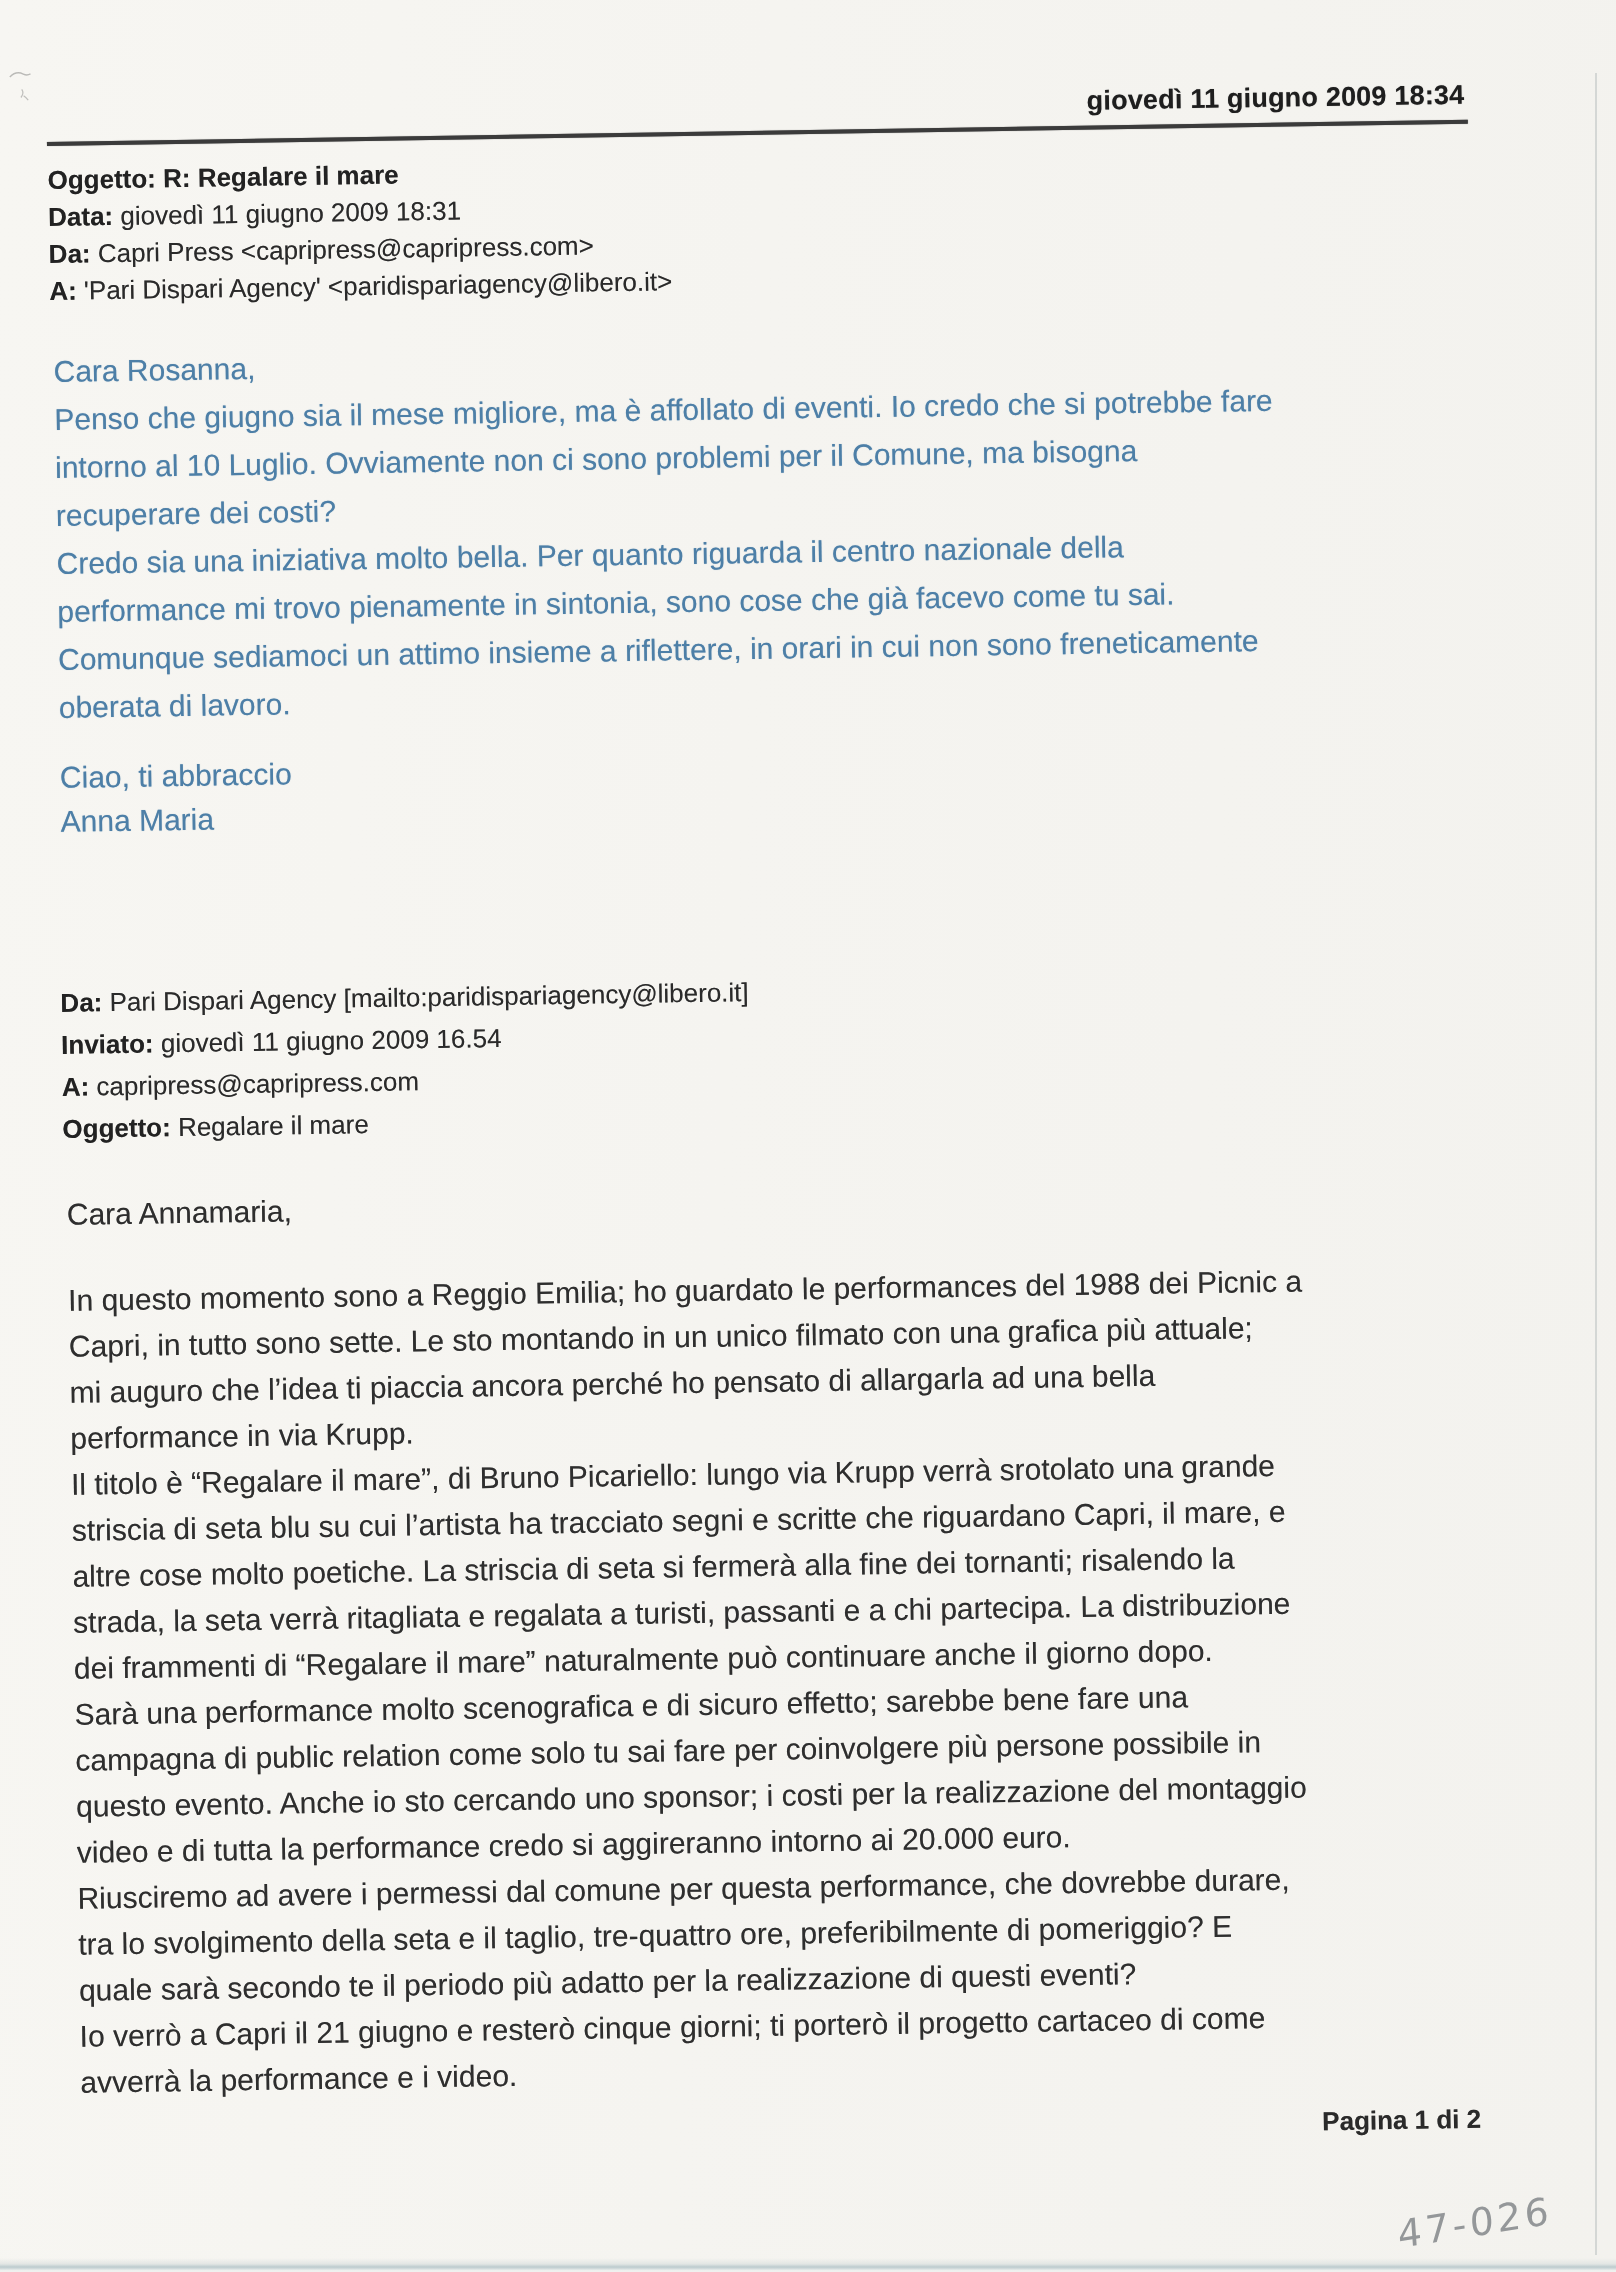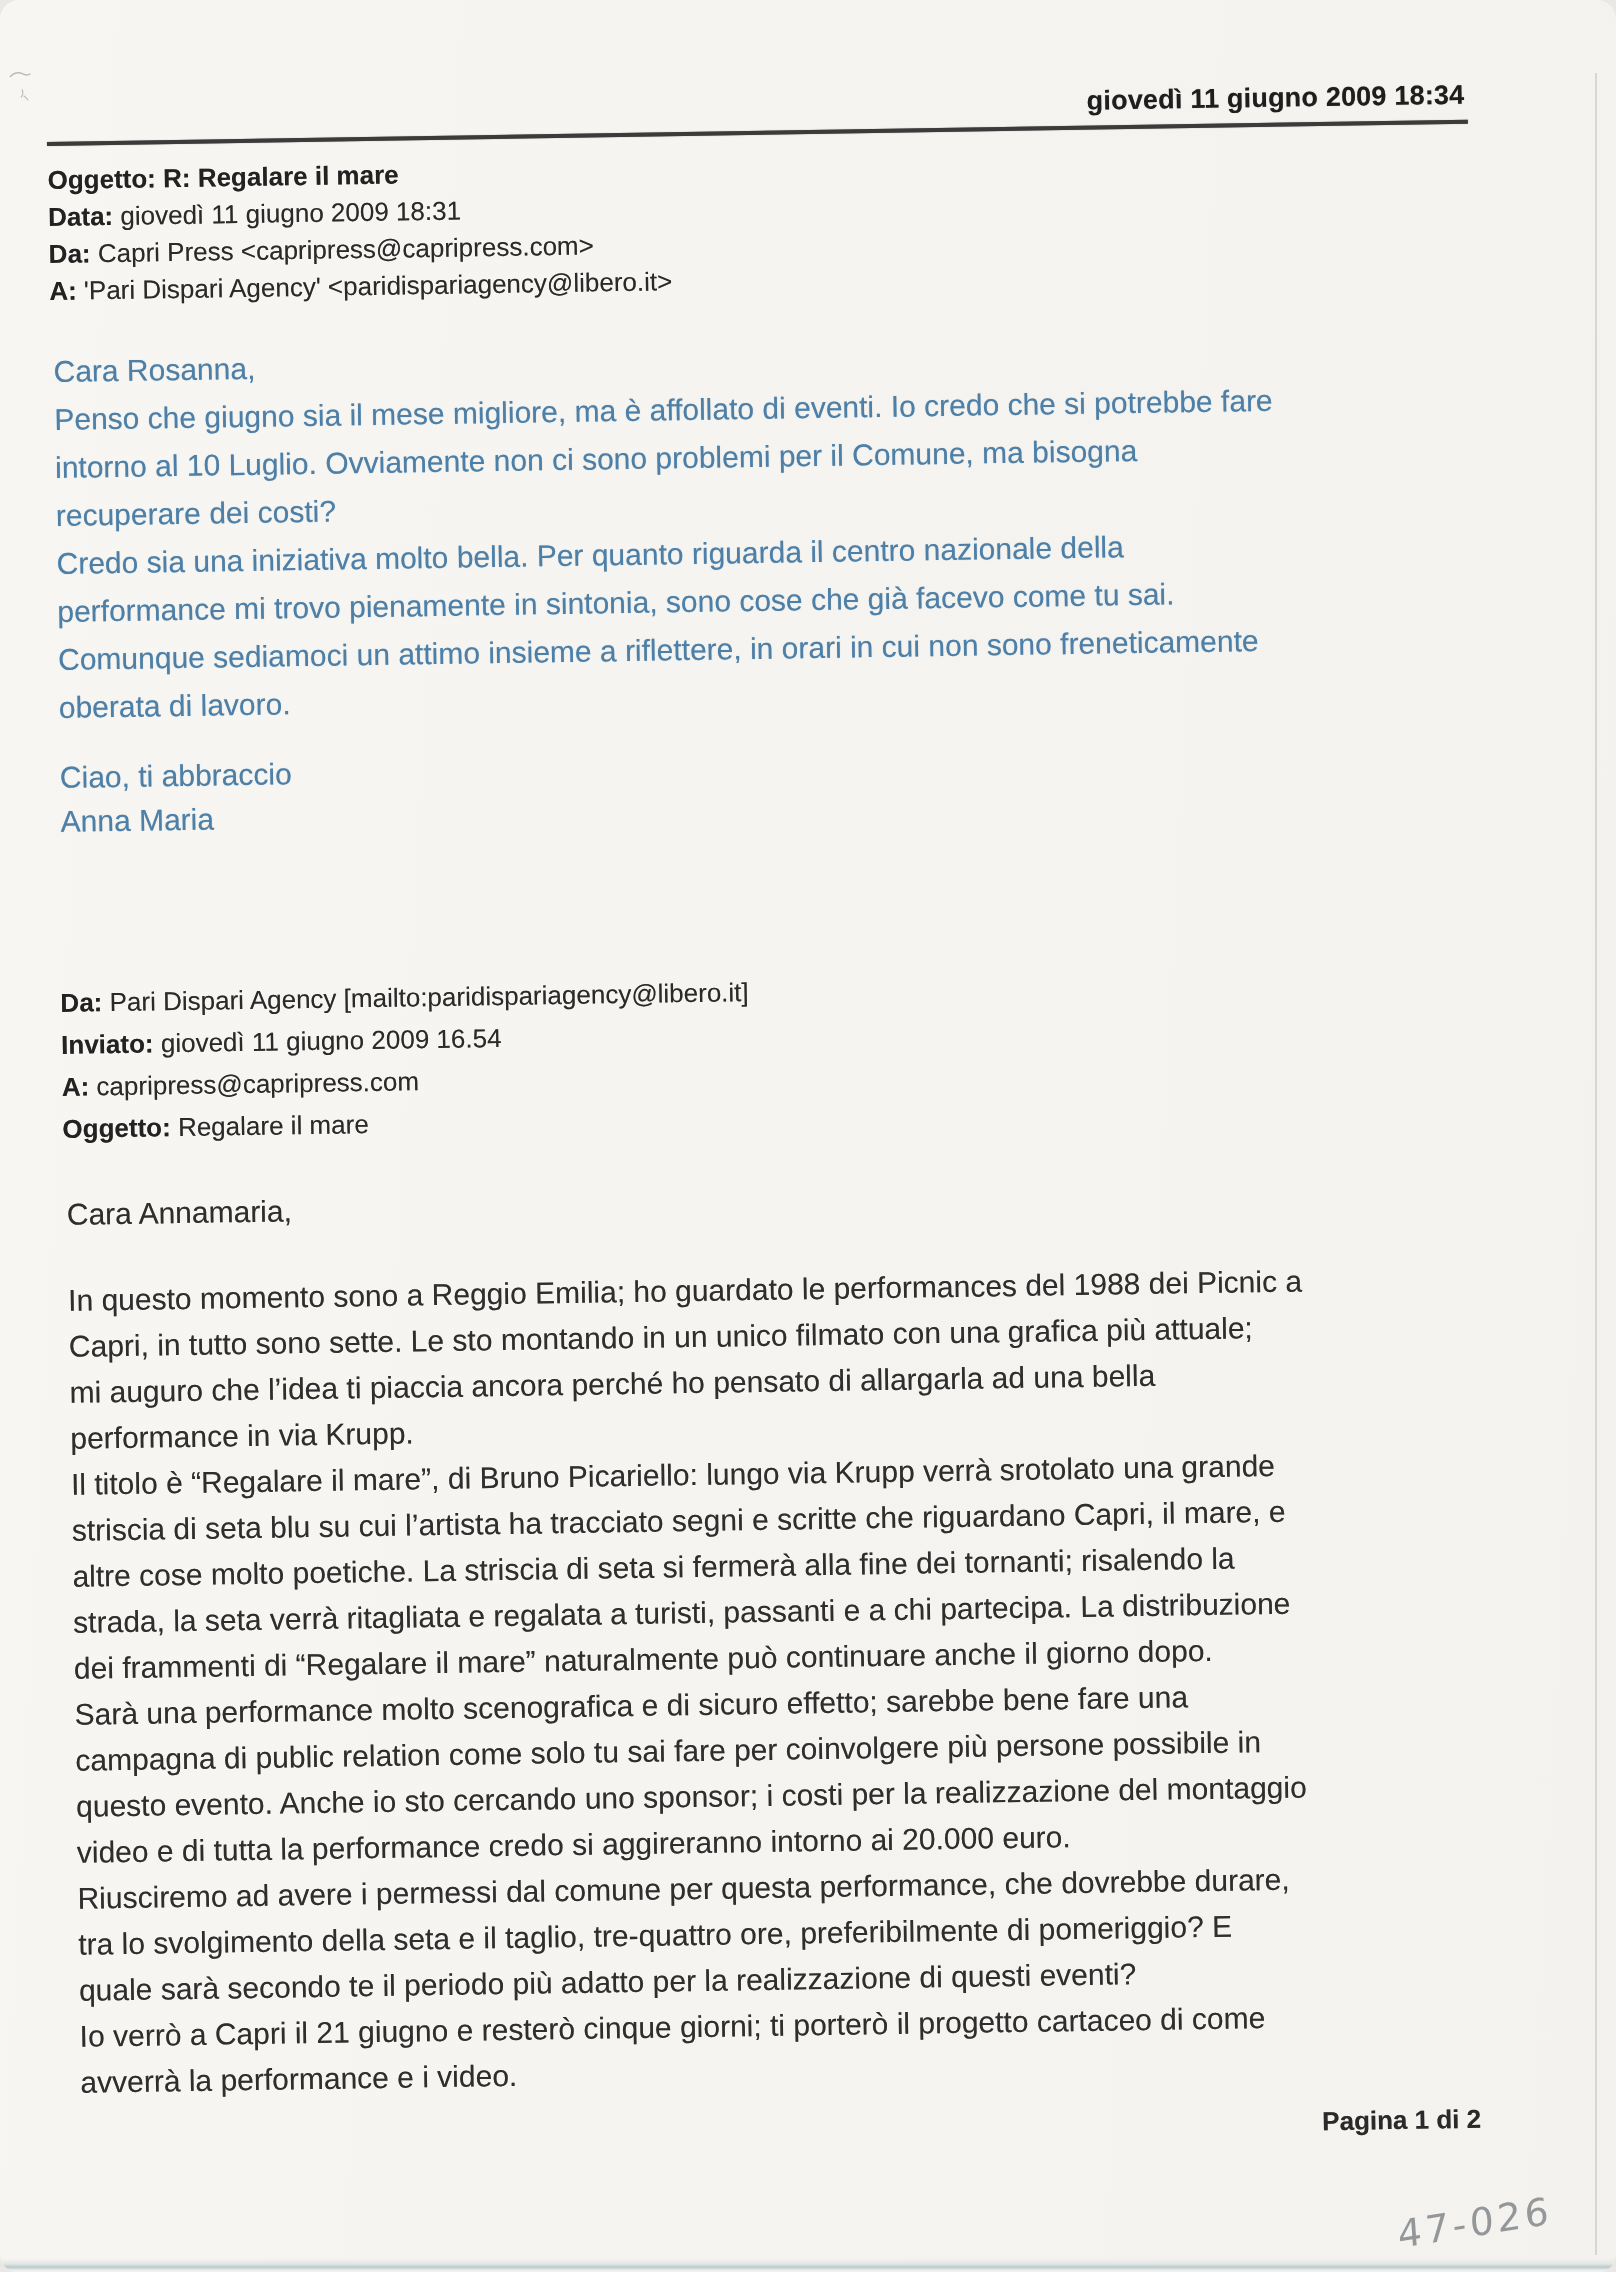--- a/index.html
+++ b/index.html
@@ -7,21 +7,20 @@
 
   .page {
     position: relative;
     width: 1616px;
     height: 2273px;
     margin: 0 auto;
     overflow: hidden;
     background: linear-gradient(93deg, #f7f6f2 0%, #f5f4f0 45%, #f3f2ee 100%);
     font-family: "Liberation Sans", "DejaVu Sans", sans-serif;
     color: #2c2c2c;
-    border-radius: 19px;
   }
 
   
   .tilt {
     position: absolute;
     inset: 0;
     transform: rotate(-0.9deg);
     transform-origin: 47px 145px;
   }
 

